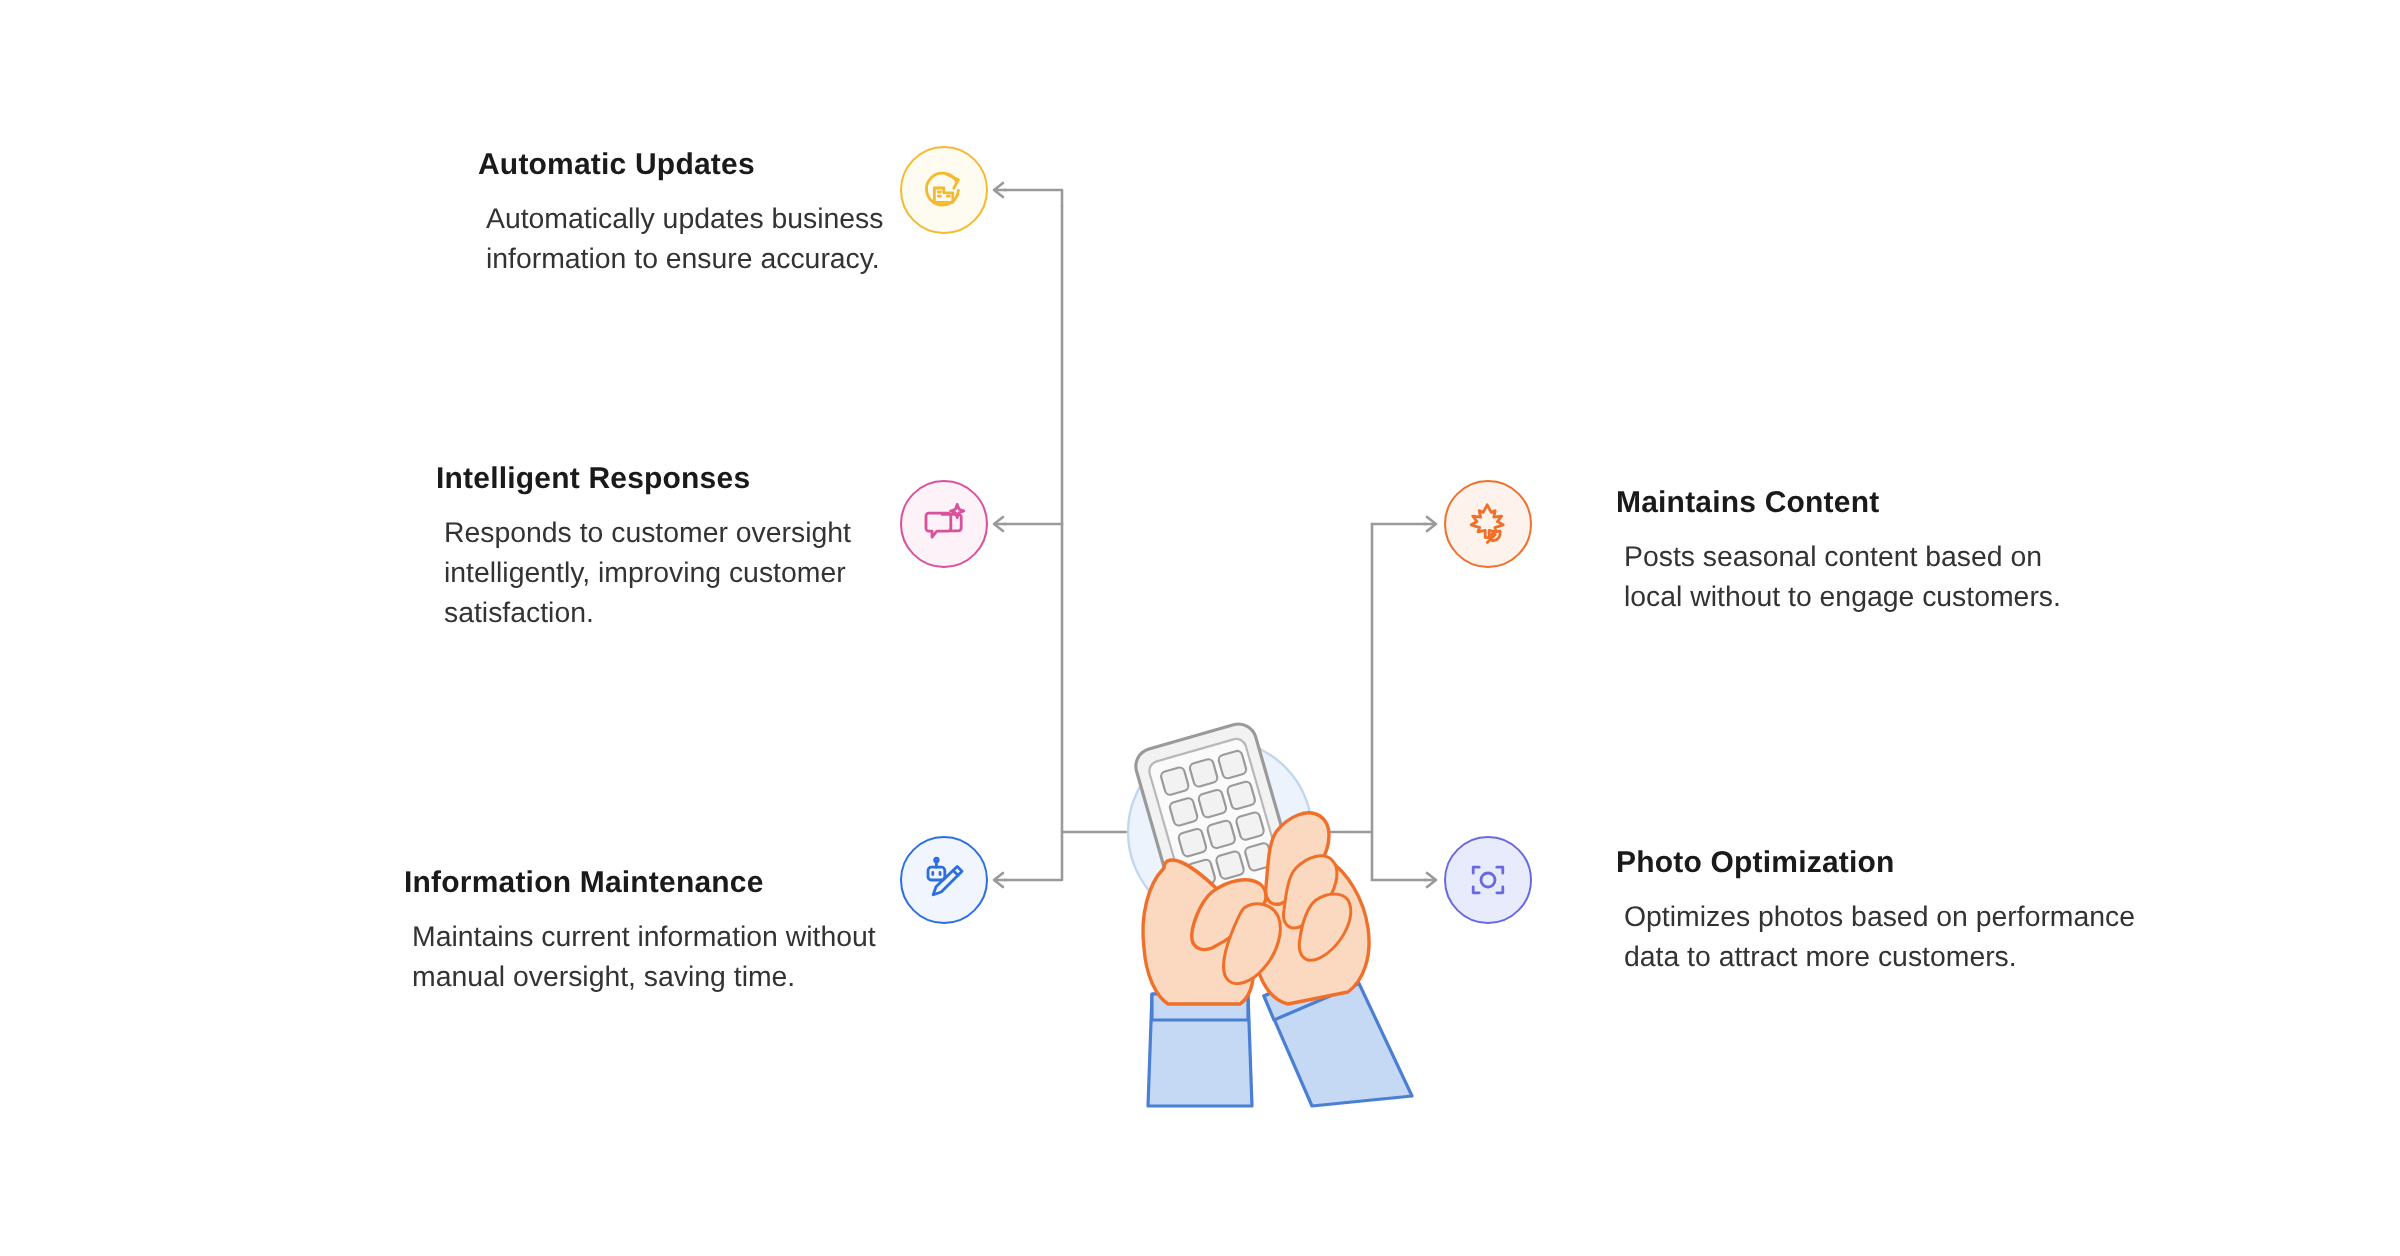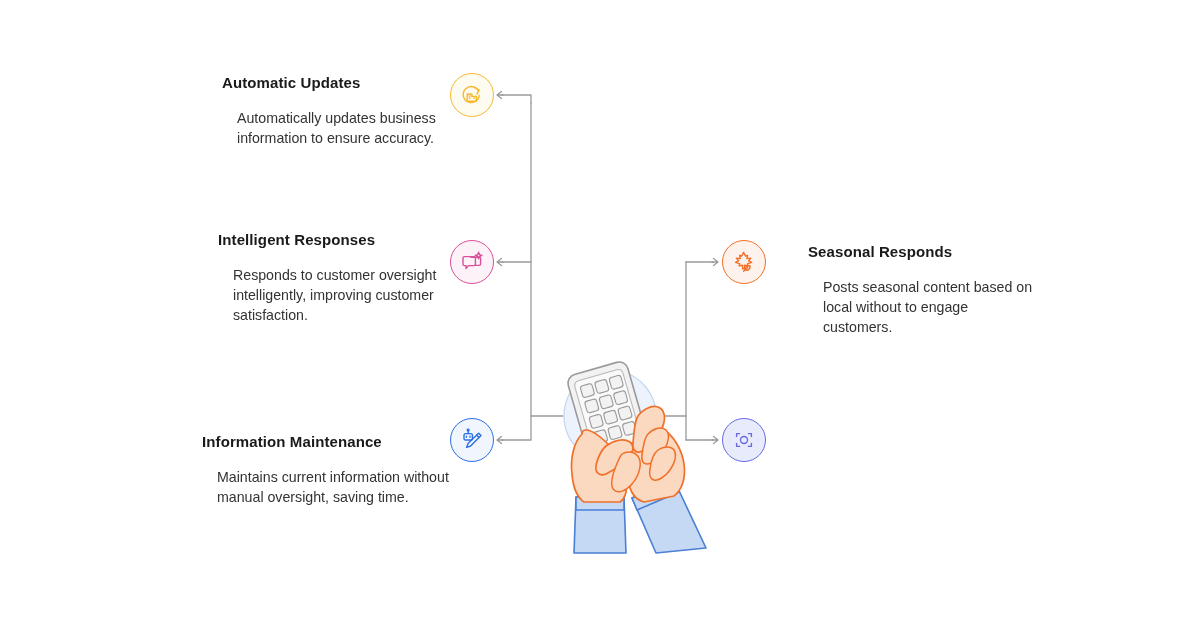--- a/index.html
+++ b/index.html
@@ -40,21 +40,21 @@
     letter-spacing: 0.1px;
     line-height: 1.25;
     margin: 0 0 7px 0;
     white-space: nowrap;
   }
   .feature .fdesc {
     font-size: 14.2px;
     font-weight: normal;
     color: #333333;
     line-height: 1.42;
-    margin: 15px;
+    margin: 4px;
   }
   .feature.left .ftext {
     text-align: left;
   }
 
   
   .badge {
     position: absolute;
     width: 44px;
     height: 44px;
@@ -108,21 +108,21 @@
     <g fill="none" stroke="#9a9a9a" stroke-width="1.3" stroke-linecap="round" stroke-linejoin="round">
       <path d="M 503 95 L 497 95 M 501.5 91.5 L 497 95 L 501.5 98.5"></path>
       <path d="M 503 262 L 497 262 M 501.5 258.5 L 497 262 L 501.5 265.5"></path>
       <path d="M 503 440 L 497 440 M 501.5 436.5 L 497 440 L 501.5 443.5"></path>
 
       <path d="M 712 262 L 718 262 M 713.5 258.5 L 718 262 L 713.5 265.5"></path>
       <path d="M 712 440 L 718 440 M 713.5 436.5 L 718 440 L 713.5 443.5"></path>
     </g>
   </svg>
 
-  <div class="feature left" style="left:222px; top:74px; width:260px;">
+  <div class="feature left" style="left:239px; top:74px; width:260px;">
     <div class="ftext">
       <p class="ftitle">Automatic Updates</p>
       <p class="fdesc">Automatically updates business information to ensure accuracy.</p>
     </div>
   </div>
 
   <div class="badge amber" style="left:450px; top:73px;">
     <svg width="26" height="26" viewBox="0 0 26 26" fill="none" stroke="#f5b92e" stroke-width="1.4" stroke-linecap="round" stroke-linejoin="round">
 
       <path d="M 19.4 9.0 A 8 8 0 1 0 20.2 13.2"></path>
@@ -176,35 +176,41 @@
 
       <path d="M 12.6 3.4 L 14.6 7.2 L 16.6 6.3 L 15.9 9.6 L 19.8 9.1 L 17.7 11.8 L 20.6 13.4 L 16.4 14.8 L 17.2 16.9 L 13.6 16.2 L 13.6 19.8 L 11.6 19.8 L 11.6 16.2 L 8.0 16.9 L 8.8 14.8 L 4.6 13.4 L 7.5 11.8 L 5.4 9.1 L 9.3 9.6 L 8.6 6.3 L 10.6 7.2 Z"></path>
 
       <path d="M 14.2 20.6 C 14.2 17.8 16.4 16.4 19.0 16.6 C 19.4 19.2 17.9 21.4 15.1 21.3 Z"></path>
       <path d="M 12.6 22.2 L 16.6 18.4"></path>
     </svg>
   </div>
 
   <div class="feature" style="left:808px; top:243px; width:240px;">
     <div class="ftext">
-      <p class="ftitle">Seasonal Responds</p>
+      <p class="ftitle">Maintains Content</p>
       <p class="fdesc">Posts seasonal content based on local without to engage customers.</p>
     </div>
   </div>
 
   <div class="badge violet" style="left:722px; top:418px;">
     <svg width="26" height="26" viewBox="0 0 26 26" fill="none" stroke="#6a6ae0" stroke-width="1.4" stroke-linecap="round" stroke-linejoin="round">
       <circle cx="13" cy="13" r="3.5"></circle>
       <path d="M 5.6 9.6 L 5.6 6.6 L 8.6 6.6"></path>
       <path d="M 17.4 6.6 L 20.4 6.6 L 20.4 9.6"></path>
       <path d="M 20.4 16.4 L 20.4 19.4 L 17.4 19.4"></path>
       <path d="M 8.6 19.4 L 5.6 19.4 L 5.6 16.4"></path>
     </svg>
   </div>
 
+  <div class="feature" style="left:808px; top:423px; width:280px;">
+    <div class="ftext">
+      <p class="ftitle">Photo Optimization</p>
+      <p class="fdesc">Optimizes photos based on performance data to attract more customers.</p>
+    </div>
+  </div>
 
   <div id="illustration">
     <svg width="200" height="215" viewBox="0 0 200 215" xmlns="http://www.w3.org/2000/svg">
 
       <circle cx="70" cy="66" r="46" fill="#dceafc" opacity="0.55"></circle>
       <circle cx="70" cy="66" r="46" fill="none" stroke="#c2d6ef" stroke-width="1.2"></circle>
 
       <path d="M 36 147 L 84 147 L 86 203 L 34 203 Z" fill="#c5d9f5" stroke="#4a7fd4" stroke-width="1.6" stroke-linejoin="round"></path>
       <path d="M 36 147 L 84 147 L 84 160 L 36 160 Z" fill="#c5d9f5" stroke="#4a7fd4" stroke-width="1.6" stroke-linejoin="round"></path>
 

